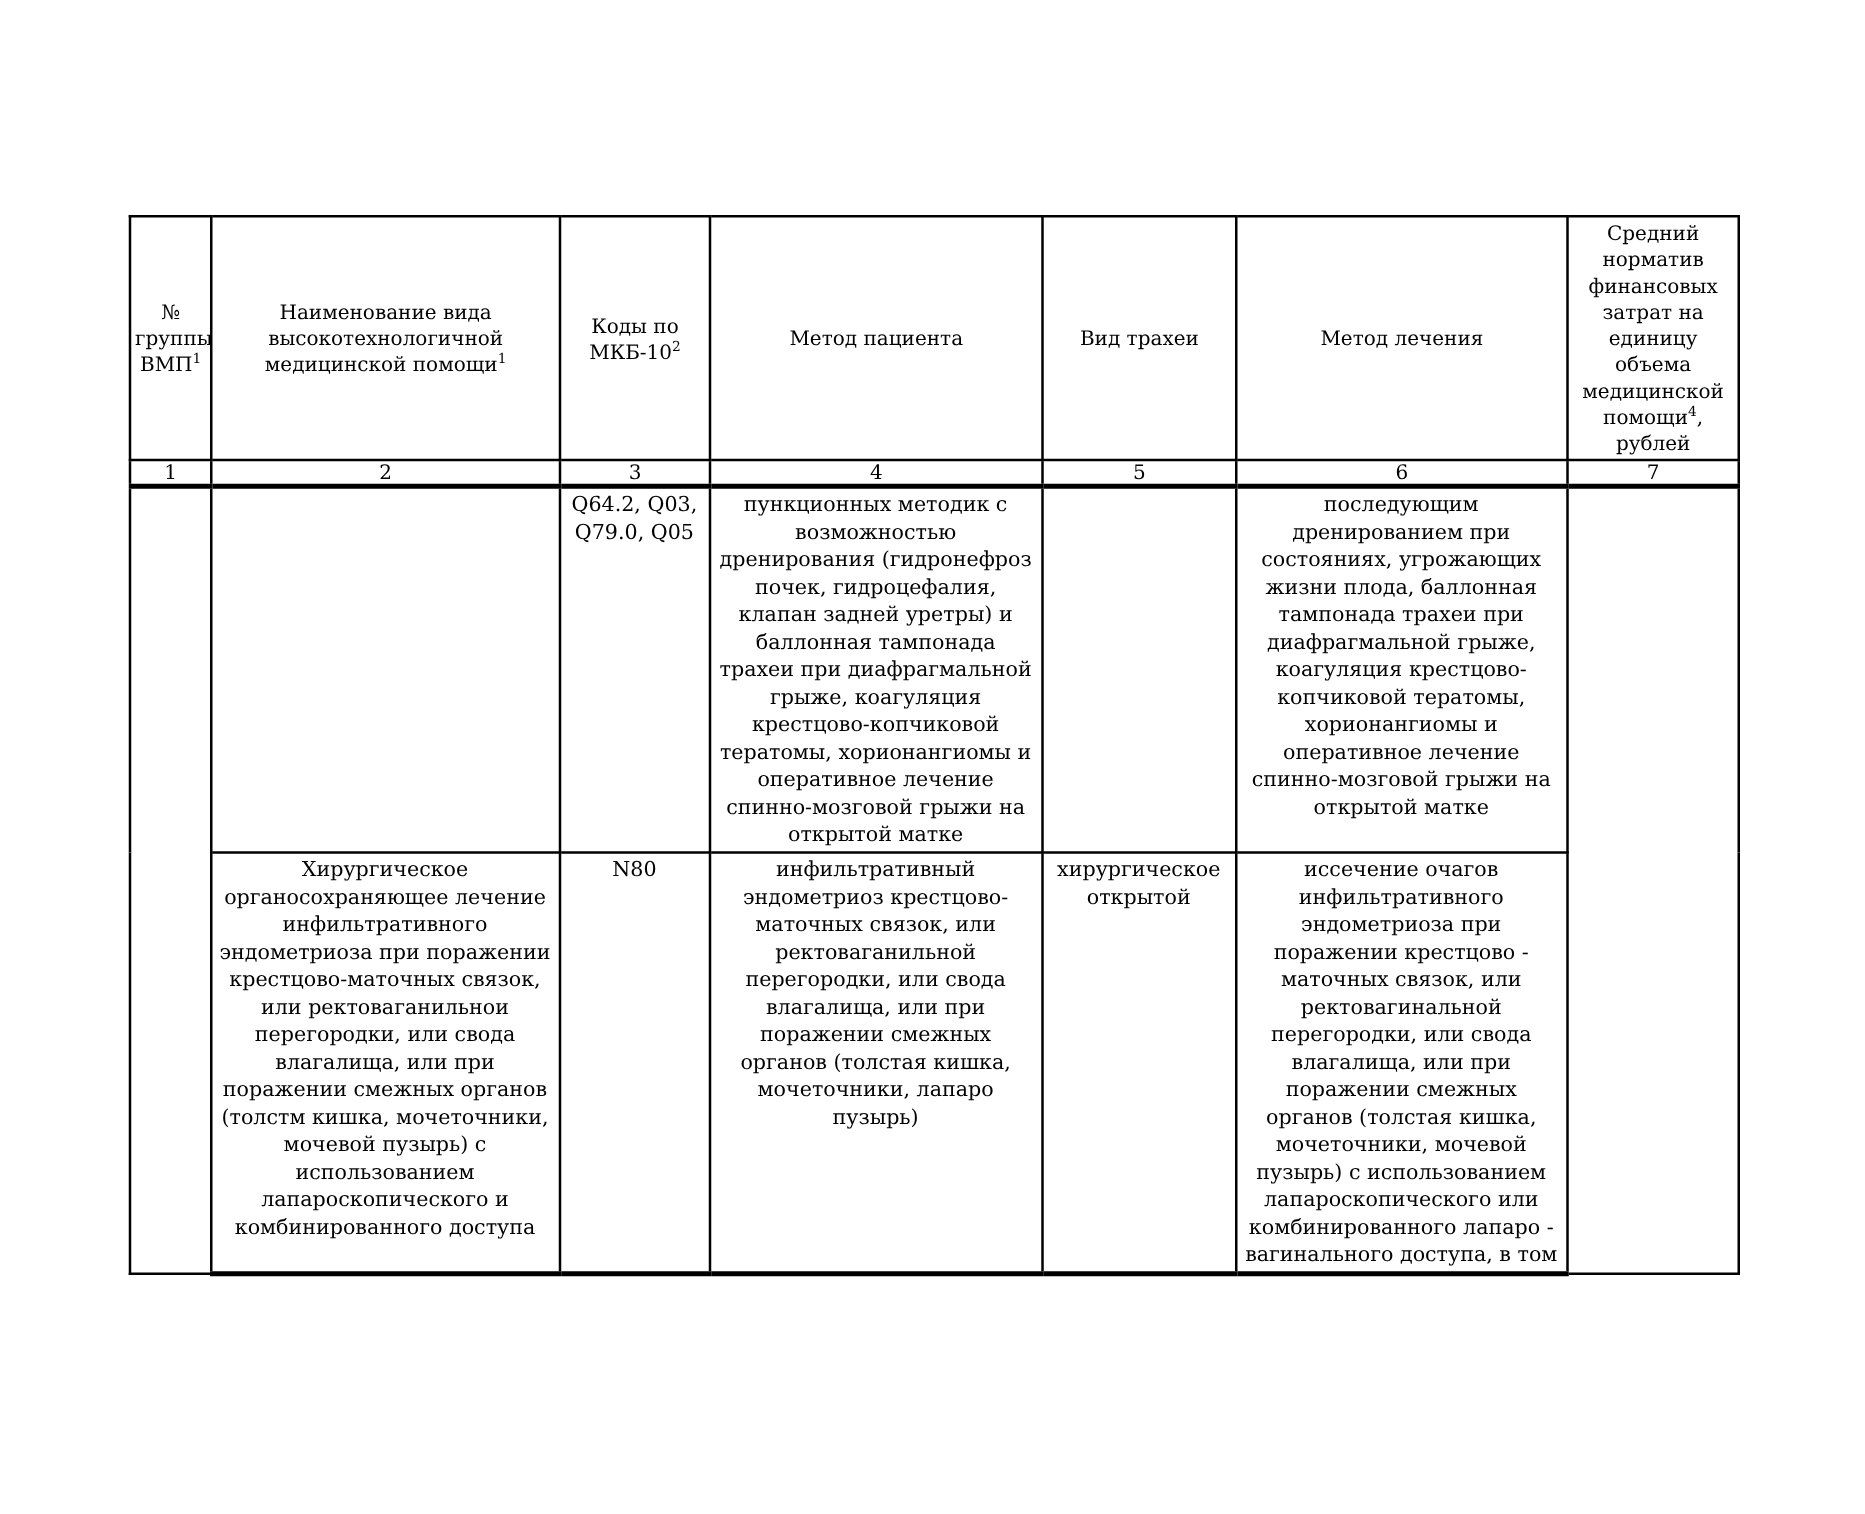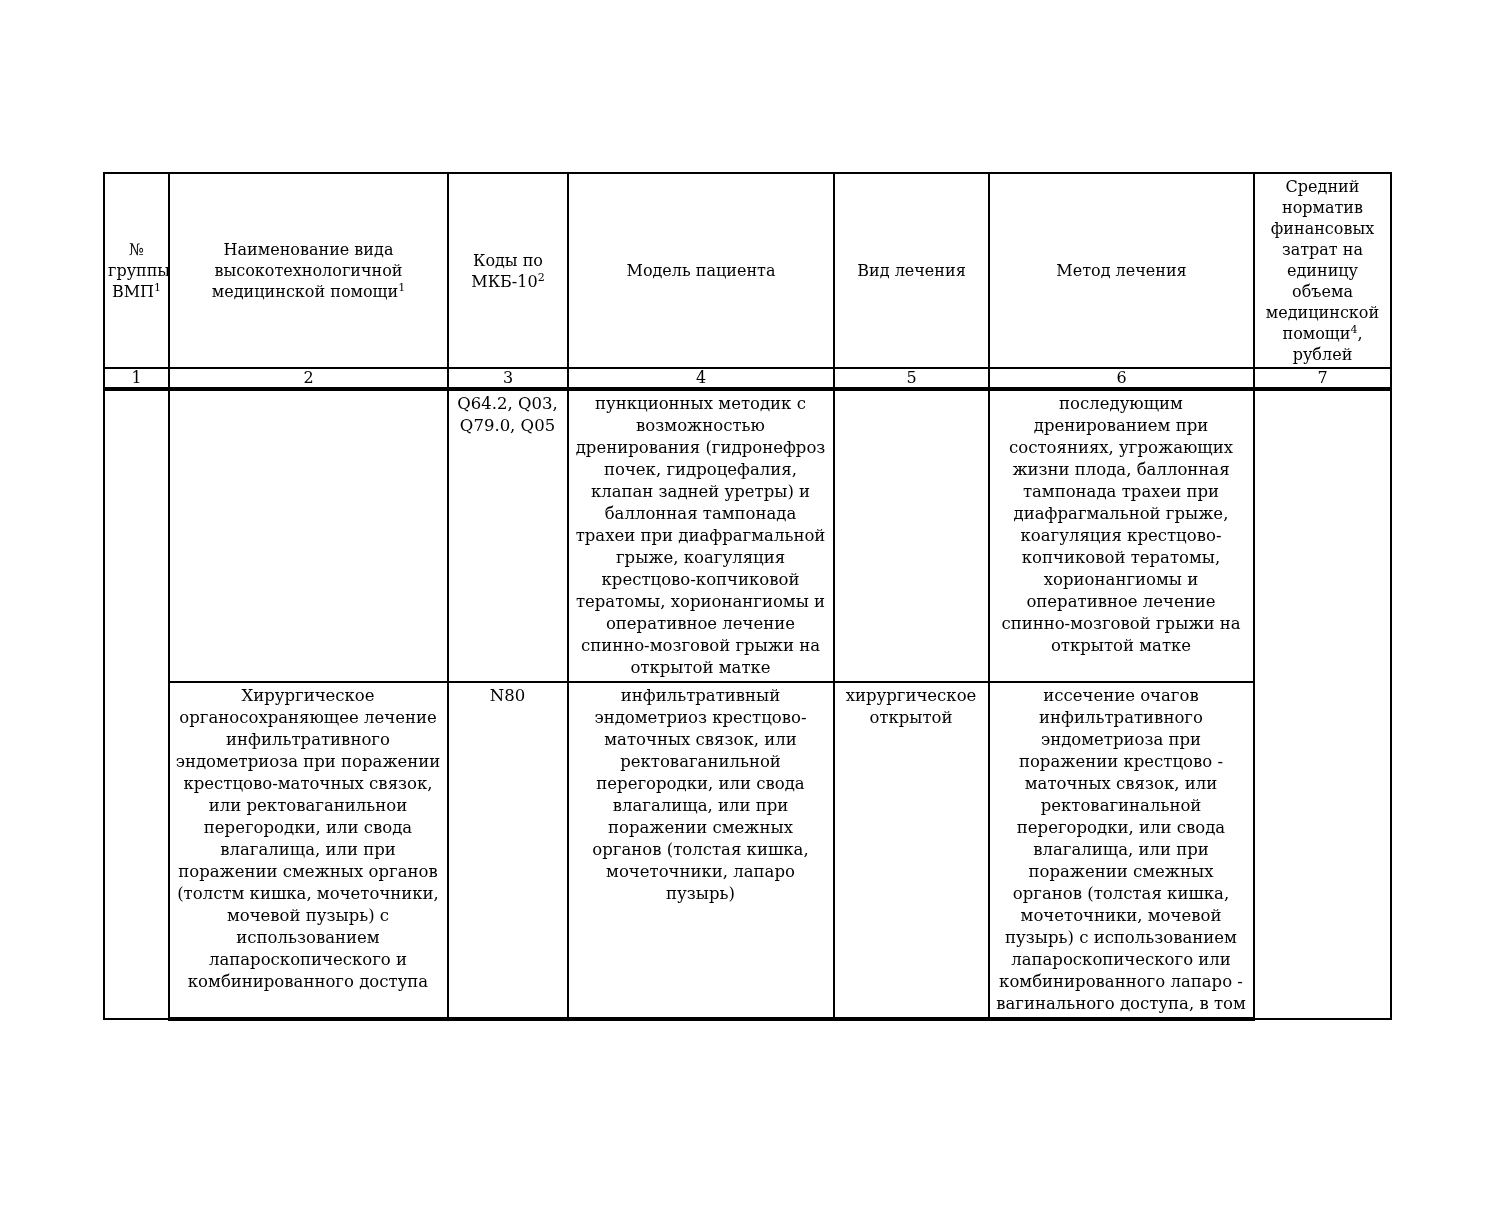--- a/index.html
+++ b/index.html
@@ -83,22 +83,22 @@
       <col style="width:155px">
       <col style="width:265px">
       <col style="width:137px">
     </colgroup>
 
     <tbody>
         <tr class="hdr">
       <th>№ группы ВМП<sup>1</sup></th>
       <th>Наименование вида высокотехнологичной медицинской помощи<sup>1</sup></th>
       <th>Коды по МКБ-10<sup>2</sup></th>
-      <th>Модель пациента</th>
-      <th>Вид лечения</th>
+      <th>Метод пациента</th>
+      <th>Вид трахеи</th>
       <th>Метод лечения</th>
       <th>Средний норматив финансовых затрат на единицу объема медицинской помощи<sup>4</sup>, рублей</th>
     </tr>
 
     <tr class="nums">
       <td>1</td>
       <td>2</td>
       <td>3</td>
       <td>4</td>
       <td>5</td>

